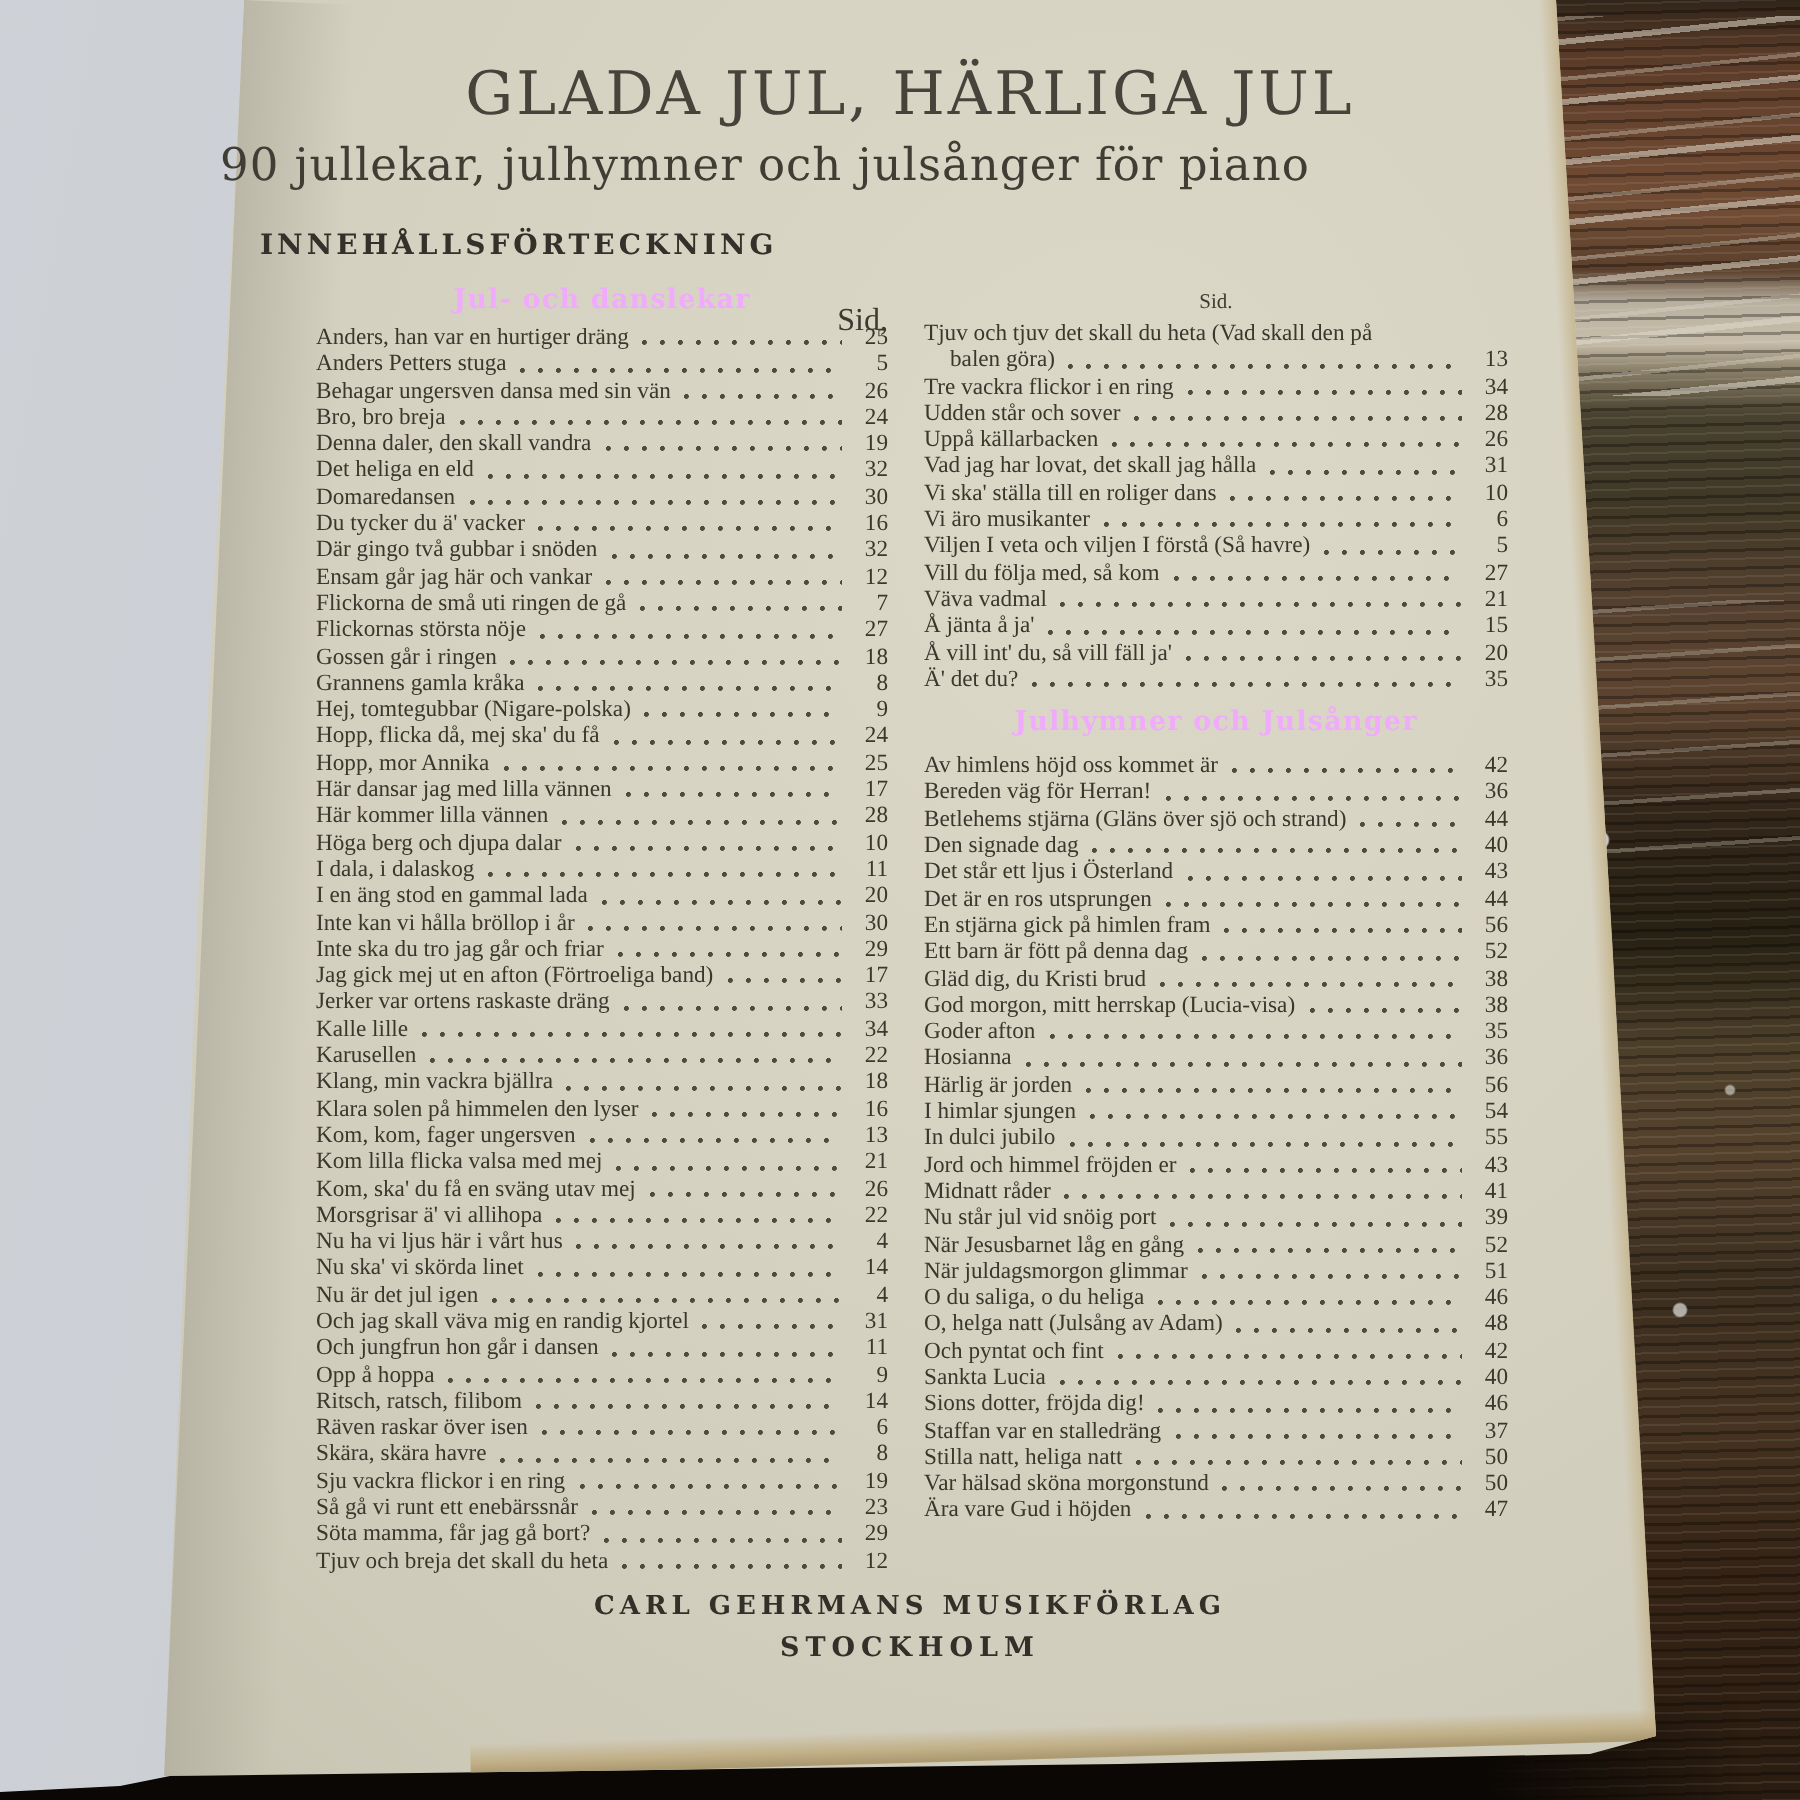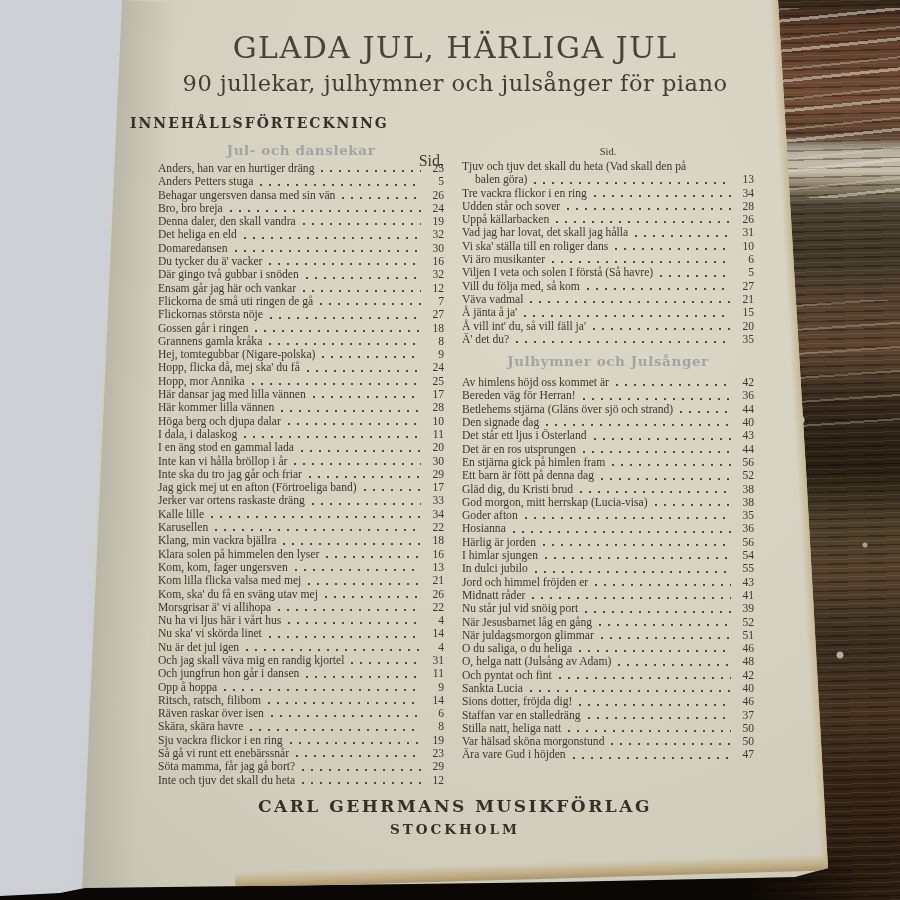--- a/index.html
+++ b/index.html
@@ -91,37 +91,37 @@
   
   .content{position:absolute;inset:0;color:#3a372d;}
   .content *{box-sizing:border-box;}
 
   .book-title{
     position:absolute;left:130px;width:650px;top:30px;text-align:center;
     font-family:"DejaVu Serif", serif;font-size:30px;letter-spacing:1.5px;
     color:#46433b;white-space:nowrap;
   }
   .book-subtitle{
-    position:absolute;left:110px;width:690px;top:70px;text-align:center;
+    position:absolute;left:110px;width:690px;top:70px;text-align:left;
     font-family:"DejaVu Serif", serif;font-size:22.5px;letter-spacing:.5px;
     color:#403d34;white-space:nowrap;
   }
   .toc-heading{
     position:absolute;left:130px;width:650px;top:115px;text-align:left;
     font-family:"DejaVu Serif", serif;font-weight:bold;font-size:14px;
     letter-spacing:2px;color:#33312a;
   }
 
   .col{position:absolute;top:142px;}
   .col-left{left:158px;width:286px;}
   .col-right{left:462px;width:292px;}
 
   .section-head{
     font-family:"DejaVu Serif", serif;font-weight:bold;font-size:13.5px;
-    letter-spacing:.6px;color:#a3a3a3;text-align:center;
+    letter-spacing:.6px;color:#f0abfc;text-align:center;
   }
   .sid-label{
     position:absolute;right:0;top:10px;font-size:16px;color:#3d3a30;
   }
   .sid-label-right{
     text-align:center;font-size:10.5px;color:#3d3a30;height:16px;padding-top:4px;
   }
 
   .toc-list{margin-top:4px;}
   .toc-list-r{margin-top:2px;}
@@ -138,21 +138,21 @@
   }
   .toc-page{flex:0 0 auto;min-width:19px;text-align:right;}
   .toc-wrap .toc-title{padding-left:13px;}
 
   .section-head2{margin-top:7px;margin-bottom:7px;}
 
   .publisher{
     position:absolute;left:140px;width:630px;top:796px;text-align:center;
     font-family:"DejaVu Serif", serif;font-weight:bold;color:#33302a;
   }
-  .publisher .line1{font-size:17px;letter-spacing:2.5px;}
+  .publisher .line1{font-size:13px;letter-spacing:2.5px;}
   .publisher .line2{font-size:13.5px;letter-spacing:3px;margin-top:5px;}
 </style>
 </head>
 <body>
 
 <div class="wood"></div>
 <div class="wood-streak"></div>
 <div class="wood-flecks"></div>
 <div class="floor-shadow"></div>
 <div class="cover"></div>
@@ -397,21 +397,21 @@
           <span class="toc-title">Så gå vi runt ett enebärssnår</span>
           <span class="toc-leader"></span>
           <span class="toc-page">23</span>
         </div>
         <div class="toc-row">
           <span class="toc-title">Söta mamma, får jag gå bort?</span>
           <span class="toc-leader"></span>
           <span class="toc-page">29</span>
         </div>
         <div class="toc-row">
-          <span class="toc-title">Inte och tjuv det skall du heta</span>
+          <span class="toc-title">Tjuv och breja det skall du heta</span>
           <span class="toc-leader"></span>
           <span class="toc-page">12</span>
         </div>
       </div>
   </div>
 
   <div class="col col-right">
     <div class="sid-label-right">Sid.</div>
     <div class="toc-list-r">
         <div class="toc-row">
@@ -446,21 +446,21 @@
           <span class="toc-title">Vi ska' ställa till en roliger dans</span>
           <span class="toc-leader"></span>
           <span class="toc-page">10</span>
         </div>
         <div class="toc-row">
           <span class="toc-title">Vi äro musikanter</span>
           <span class="toc-leader"></span>
           <span class="toc-page">6</span>
         </div>
         <div class="toc-row">
-          <span class="toc-title">Viljen I veta och solen I förstå (Så havre)</span>
+          <span class="toc-title">Viljen I veta och viljen I förstå (Så havre)</span>
           <span class="toc-leader"></span>
           <span class="toc-page">5</span>
         </div>
         <div class="toc-row">
           <span class="toc-title">Vill du följa med, så kom</span>
           <span class="toc-leader"></span>
           <span class="toc-page">27</span>
         </div>
         <div class="toc-row">
           <span class="toc-title">Väva vadmal</span>

